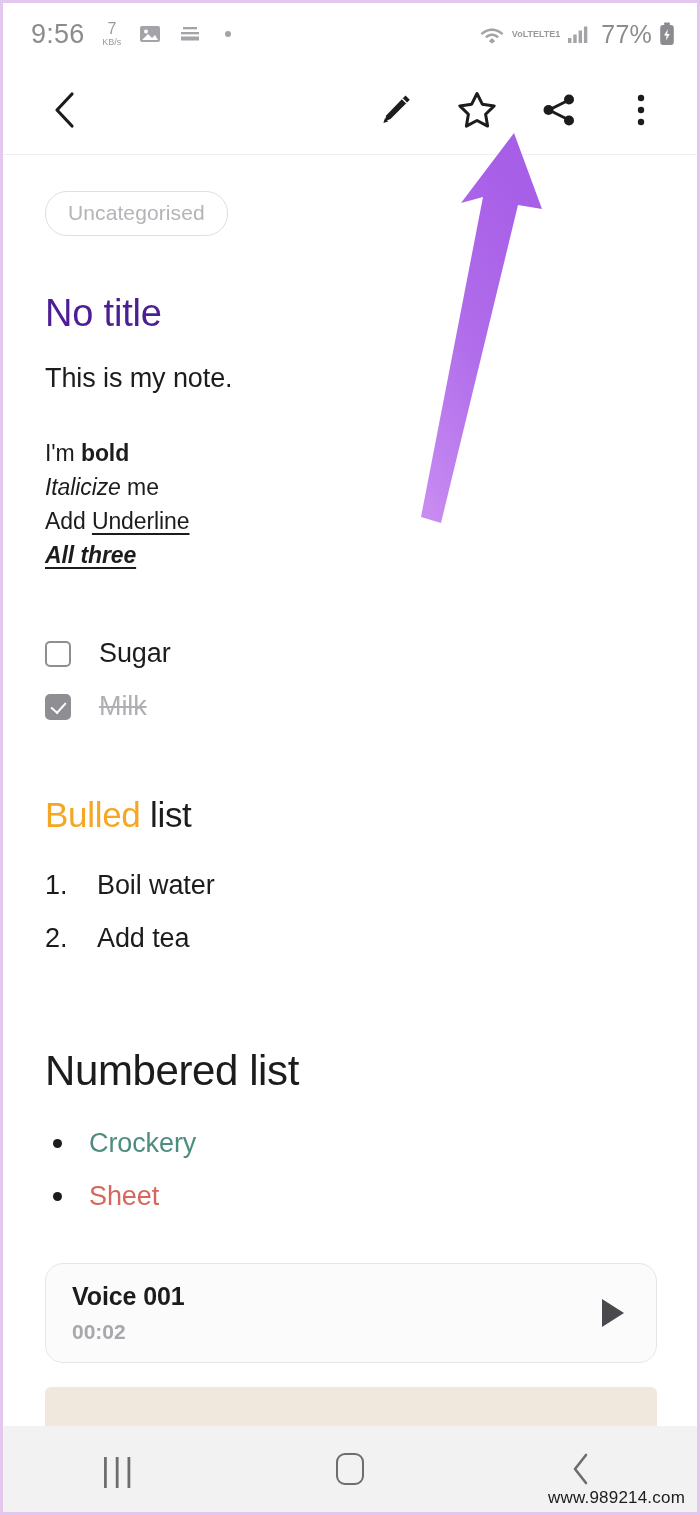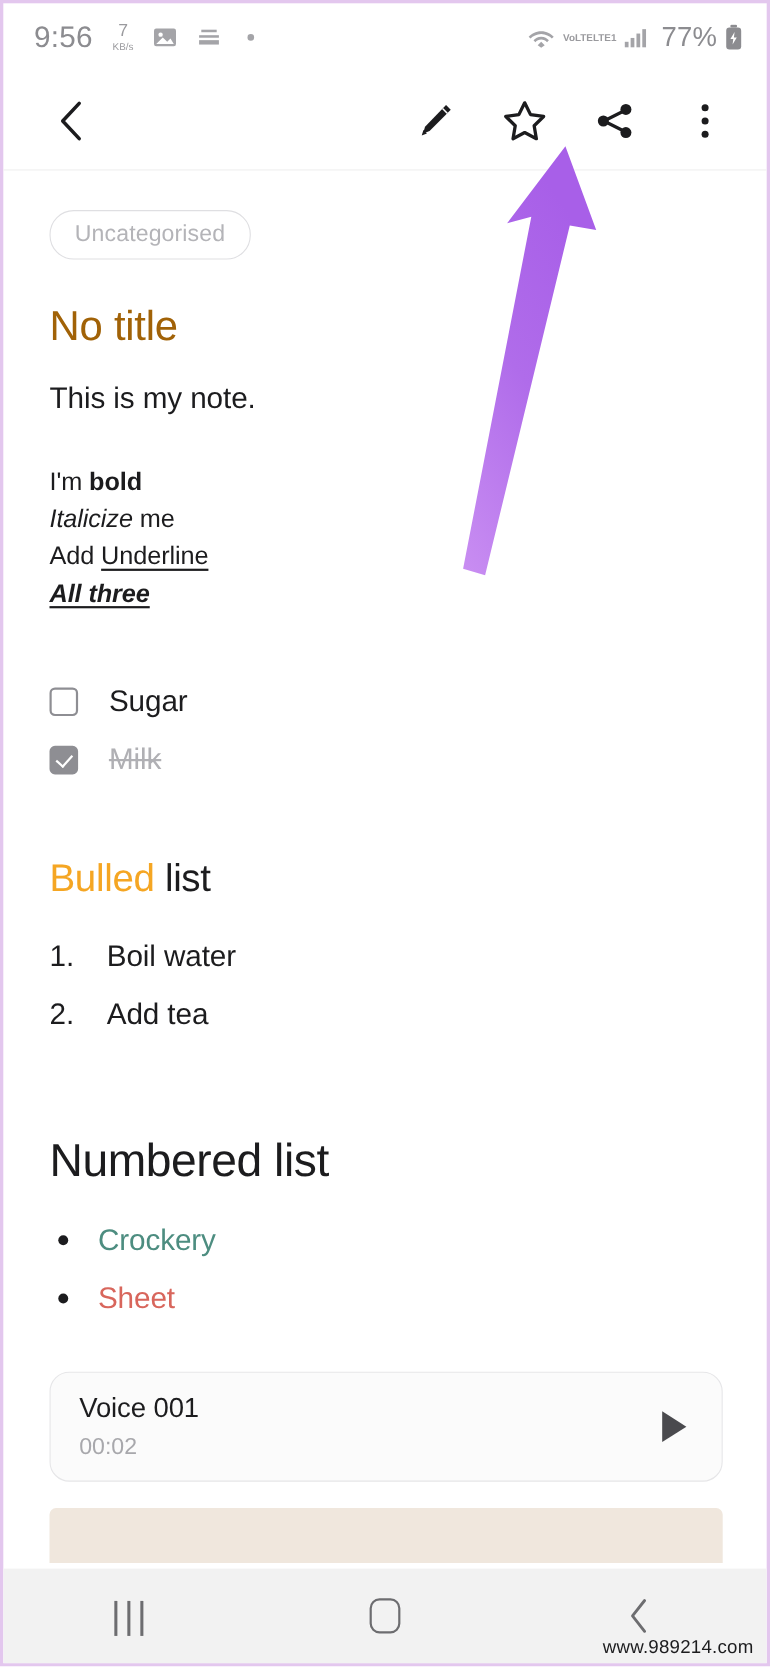--- a/index.html
+++ b/index.html
@@ -112,23 +112,23 @@
   .chip {
     display: inline-block;
     border: 1px solid #dfdfe2;
     border-radius: 22px;
     padding: 9px 22px 10px;
     font-size: 21px;
     color: #b4b4b8;
     letter-spacing: 0.1px;
   }
   .note-title {
-    margin-top: 40px;
+    margin-top: 56px;
     font-size: 38px;
-    color: #a16207;
+    color: #4c1d95;
     letter-spacing: -0.2px;
   }
   .para {
     margin-top: 28px;
     font-size: 27px;
     color: #1c1c1e;
     letter-spacing: -0.1px;
   }
   .fmt-block { margin-top: 42px; }
   .fmt-line {
@@ -248,20 +248,21 @@
   .voice-card {
     margin: 40px 0 0 0;
     height: 100px;
     border: 1px solid #e6e6e8;
     border-radius: 18px;
     background: #fbfbfb;
     display: flex;
     align-items: center;
     padding: 0 28px 0 26px;
     box-sizing: border-box;
+    font-weight: bold;
   }
   .voice-texts { flex: 1; }
   .voice-name {
     font-size: 25px;
     color: #1c1c1e;
     letter-spacing: -0.1px;
   }
   .voice-dur {
     margin-top: 9px;
     font-size: 21px;

